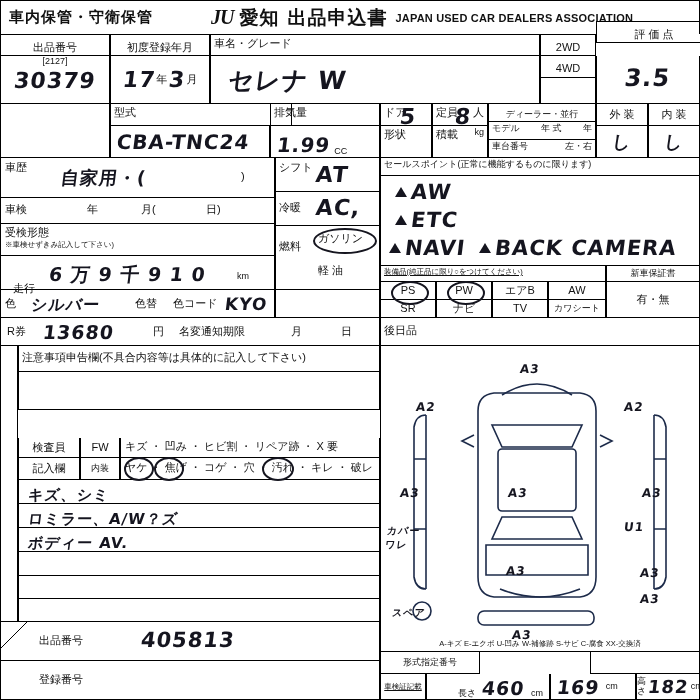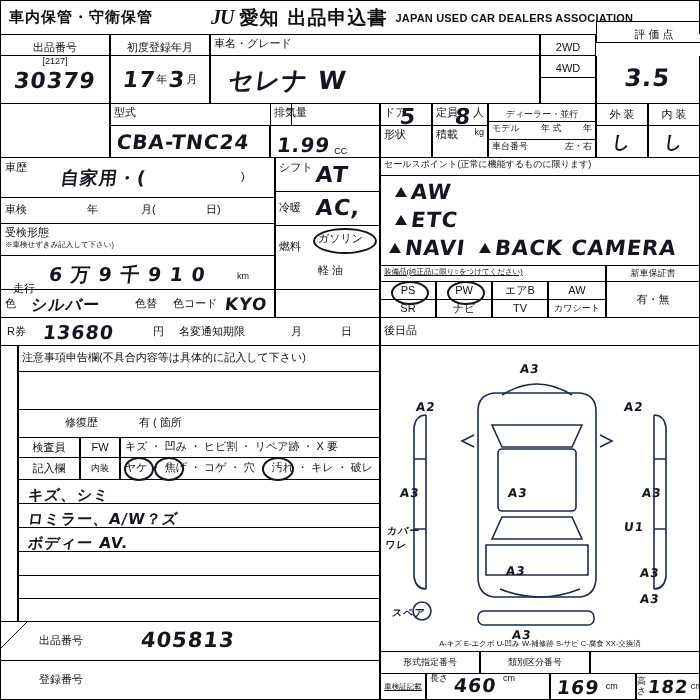--- a/index.html
+++ b/index.html
@@ -277,24 +277,20 @@
 
   <div class="c" style="left:380px;top:318px;width:320px;height:28px;border-top:none;">
     <div class="lbl pad" style="padding-top:6px;">後日品</div>
   </div>
 
   <div class="c" style="left:18px;top:346px;width:362px;height:26px;border-top:none;">
     <div class="lbl pad" style="padding-top:5px;">注意事項申告欄(不具合内容等は具体的に記入して下さい)</div>
   </div>
   <div class="c" style="left:0;top:346px;width:18px;height:276px;border-top:none;"></div>
   <div class="c" style="left:18px;top:372px;width:362px;height:38px;border-top:none;"></div>
-  <div class="c" style="left:18px;top:410px;width:362px;height:28px;border-top:none;">
-    <div class="lbl" style="position:absolute;left:46px;top:6px;">修復歴</div>
-    <div class="lbl" style="position:absolute;left:120px;top:6px;">有 ( 箇所</div>
-  </div>
 
   <div class="c" style="left:18px;top:438px;width:62px;height:20px;border-top:none;">
     <div class="lbl center" style="height:100%;">検査員</div>
   </div>
   <div class="c" style="left:18px;top:458px;width:62px;height:22px;border-top:none;">
     <div class="lbl center" style="height:100%;">記入欄</div>
   </div>
   <div class="c" style="left:80px;top:438px;width:40px;height:20px;border-top:none;">
     <div class="lbl center" style="height:100%;">FW</div>
   </div>
@@ -383,30 +379,27 @@
     <div class="lbl" style="position:absolute;left:38px;top:12px;">出品番号</div>
     <div class="hw" style="position:absolute;left:140px;top:6px;font-size:21px;">405813</div>
   </div>
   <div class="c" style="left:0;top:661px;width:380px;height:39px;border-top:none;">
     <div class="lbl" style="position:absolute;left:38px;top:12px;">登録番号</div>
   </div>
 
   <div class="c" style="left:380px;top:652px;width:100px;height:22px;border-top:none;">
     <div class="sm center" style="height:100%;">形式指定番号</div>
   </div>
-  <div class="c" style="left:480px;top:652px;width:110px;height:22px;border-top:none;">
-    <div class="sm center" style="height:100%;">類別区分番号</div>
-  </div>
   <div class="c" style="left:590px;top:652px;width:110px;height:22px;border-top:none;"></div>
 
   <div class="c" style="left:380px;top:674px;width:46px;height:26px;border-top:none;">
     <div class="xs center" style="height:100%;line-height:1.2;text-decoration:underline;">車検証記載</div>
   </div>
   <div class="c" style="left:426px;top:674px;width:124px;height:26px;border-top:none;">
-    <div style="display:flex;align-items:flex-start;height:100%;">
+    <div style="display:flex;align-items:flex-end;height:100%;padding-left:28px;">
       <span class="sm" style="margin-left:3px;">長さ</span>
       <span class="hw" style="font-size:19px;margin-left:6px;">460</span>
       <span class="sm" style="margin-left:6px;">cm</span>
     </div>
   </div>
   <div class="c" style="left:550px;top:674px;width:86px;height:26px;border-top:none;">
     <div style="display:flex;align-items:center;height:100%;">
       <span class="hw" style="font-size:19px;margin-left:6px;">169</span>
       <span class="sm" style="margin-left:6px;">cm</span>
     </div>

